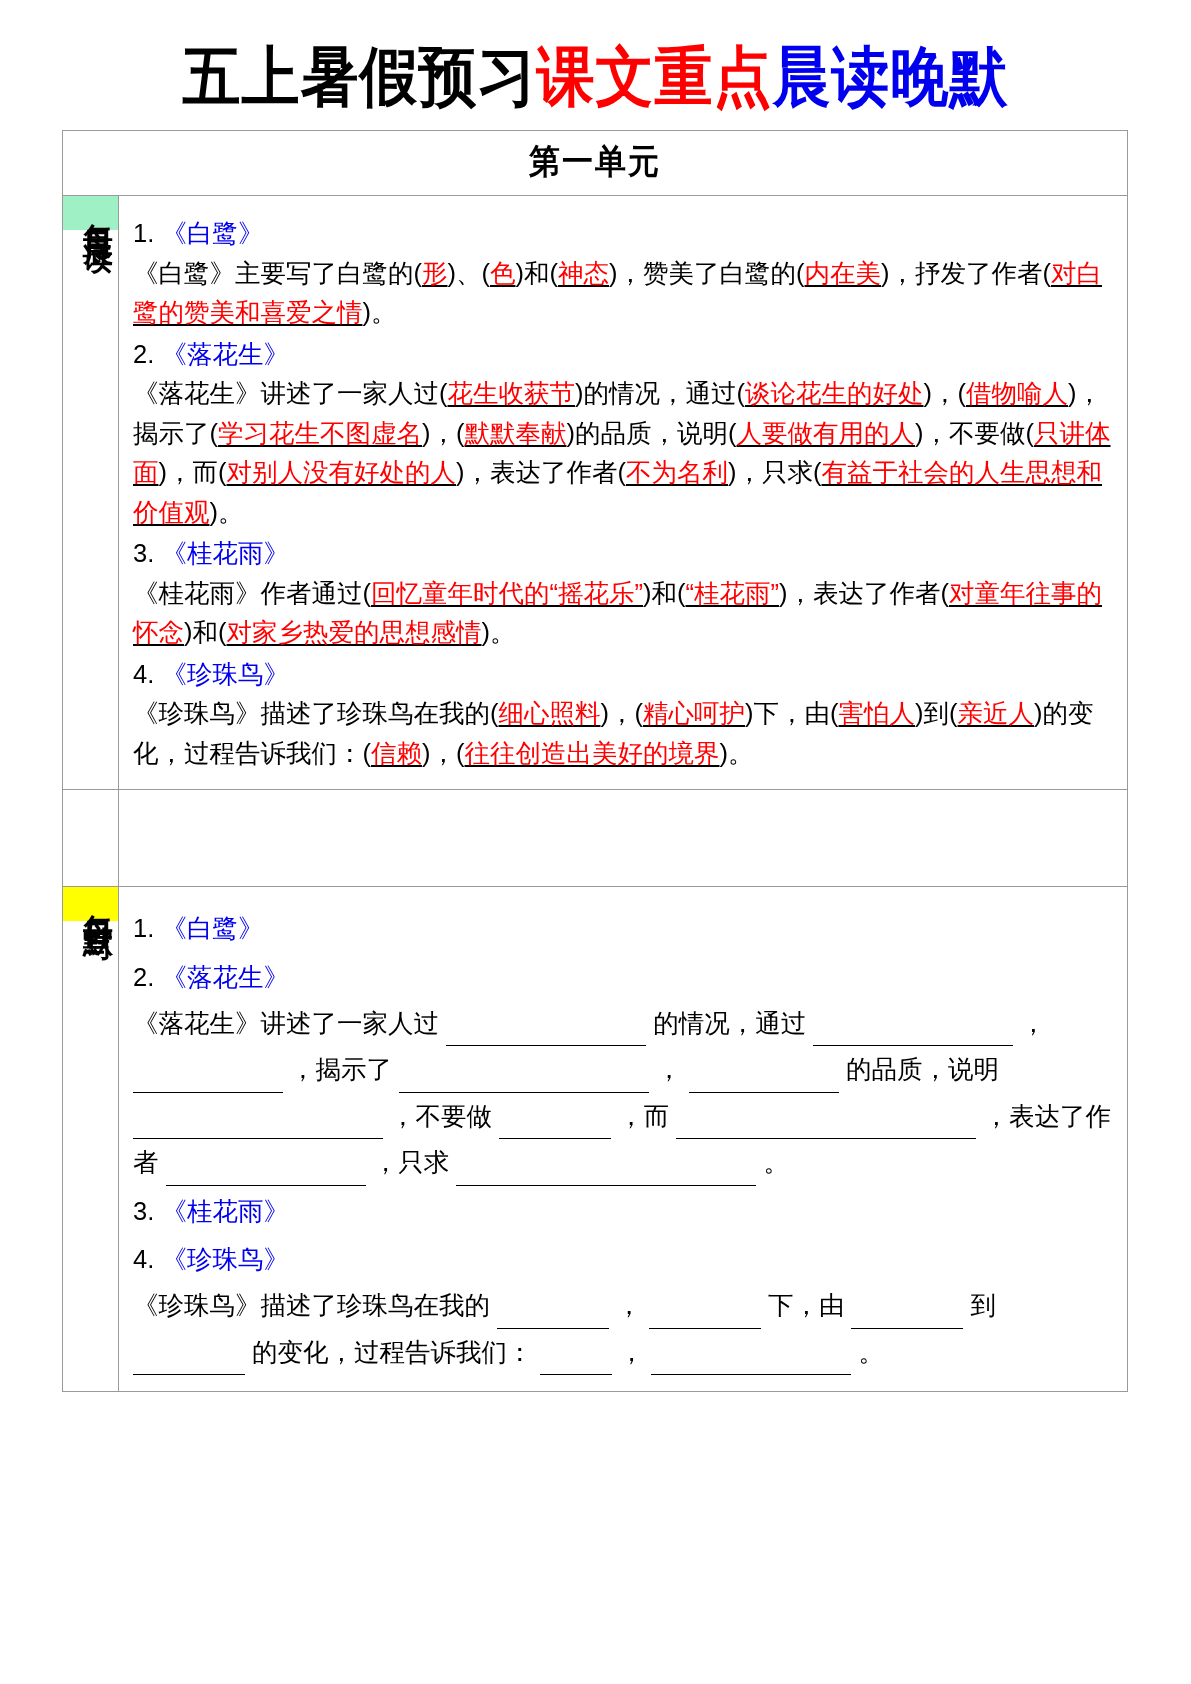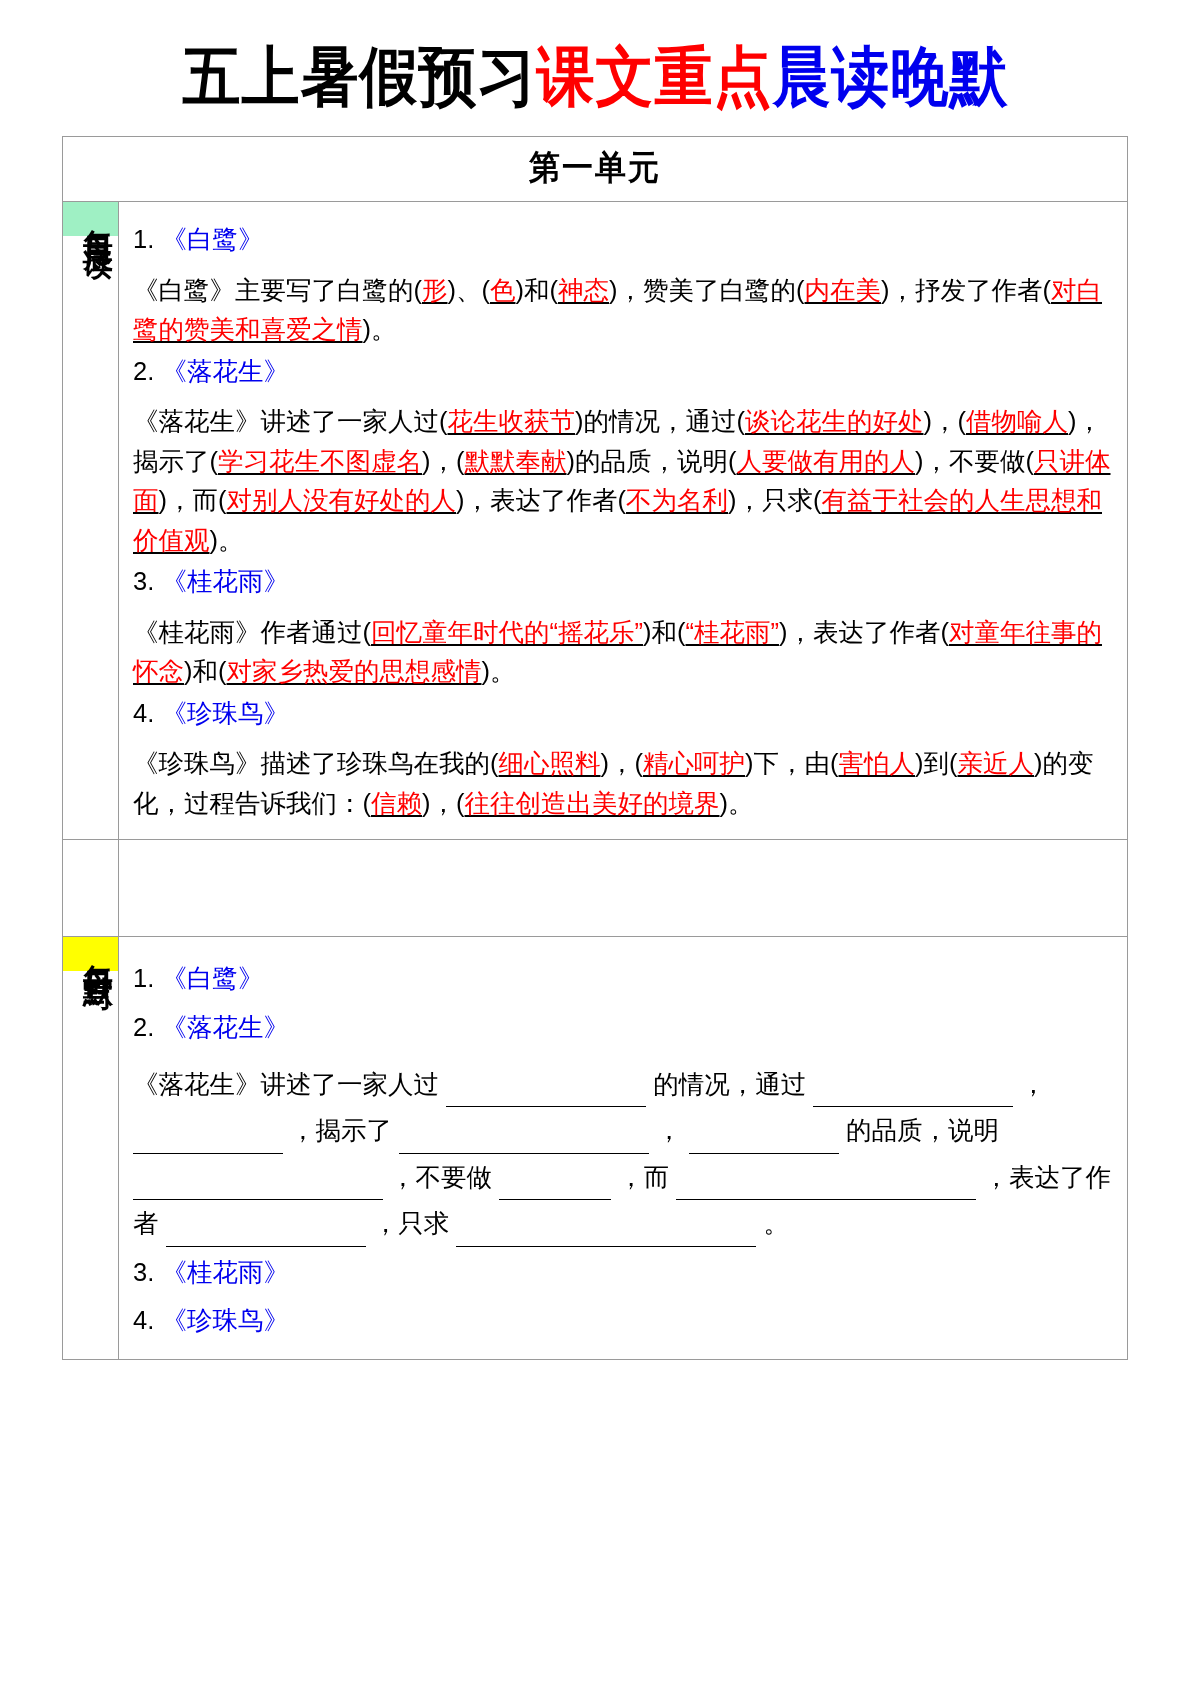--- a/index.html
+++ b/index.html
@@ -42,21 +42,21 @@
     transform-origin: center center;
   }
   .t-black { color: #000000; }
   .t-red   { color: #ff0000; }
   .t-blue  { color: #0000ee; }
 
   
   .sheet {
     position: absolute;
     left: 62px;
-    top: 136px;
+    top: 130px;
     width: 1066px;
     border: 1px solid #9a9a9a;
     border-collapse: collapse;
     box-sizing: border-box;
   }
   .sheet-row {
     display: flex;
     border-bottom: 1px solid #9a9a9a;
   }
   .sheet-row:last-child { border-bottom: none; }
@@ -110,21 +110,21 @@
     line-height: 1.55;
     color: #000;
     font-family: Liberation Sans, sans-serif;
   }
 
   .spacer-row { height: 96px; }
   .spacer-row .side-cell { border-right: 1px solid #9a9a9a; }
   .spacer-row .body-cell { }
 
   
-  .line { white-space: normal; margin-top: 11px; }
+  .line { white-space: normal; }
   .item-head {
     color: #0000ee;
     font-size: 25.5px;
     margin-top: 2px;
   }
   .item-num { color: #000; }
   .ans {
     color: #ff0000;
     text-decoration: underline;
     text-decoration-color: #000;
@@ -191,17 +191,18 @@
     <div class="sheet-row">
       <div class="side-cell">
         <div class="side-label side-yellow">每日默写</div>
       </div>
       <div class="body-cell dict-body" id="dict-body">
           <div class="item-head"><span class="item-num">1.</span> <span>《白鹭》</span></div>
           <div class="item-head"><span class="item-num">2.</span> <span>《落花生》</span></div>
           <div class="line"><span>《落花生》讲述了一家人过</span> <span class="blank b-xl">&nbsp;</span> <span>的情况，通过</span> <span class="blank b-xl">&nbsp;</span> <span>，</span> <span class="blank b-lg">&nbsp;</span> <span>，揭示了</span> <span class="blank b-xxl">&nbsp;</span> <span>，</span> <span class="blank b-lg">&nbsp;</span> <span>的品质，说明</span> <span class="blank b-xxl">&nbsp;</span> <span>，不要做</span> <span class="blank b-md">&nbsp;</span> <span>，而</span> <span class="blank b-huge">&nbsp;</span> <span>，表达了作者</span> <span class="blank b-xl">&nbsp;</span> <span>，只求</span> <span class="blank b-huge">&nbsp;</span> <span>。</span></div>
           <div class="item-head"><span class="item-num">3.</span> <span>《桂花雨》</span></div>
           <div class="item-head"><span class="item-num">4.</span> <span>《珍珠鸟》</span></div>
+          <div class="line"><span>《珍珠鸟》描述了珍珠鸟在我的</span> <span class="blank b-md">&nbsp;</span> <span>，</span> <span class="blank b-md">&nbsp;</span> <span>下，由</span> <span class="blank b-md">&nbsp;</span> <span>到</span> <span class="blank b-md">&nbsp;</span> <span>的变化，过程告诉我们：</span> <span class="blank b-sm">&nbsp;</span> <span>，</span> <span class="blank b-xl">&nbsp;</span> <span>。</span></div>
         </div>
     </div>
 
   </div>
 </div>
 
 </body></html>

